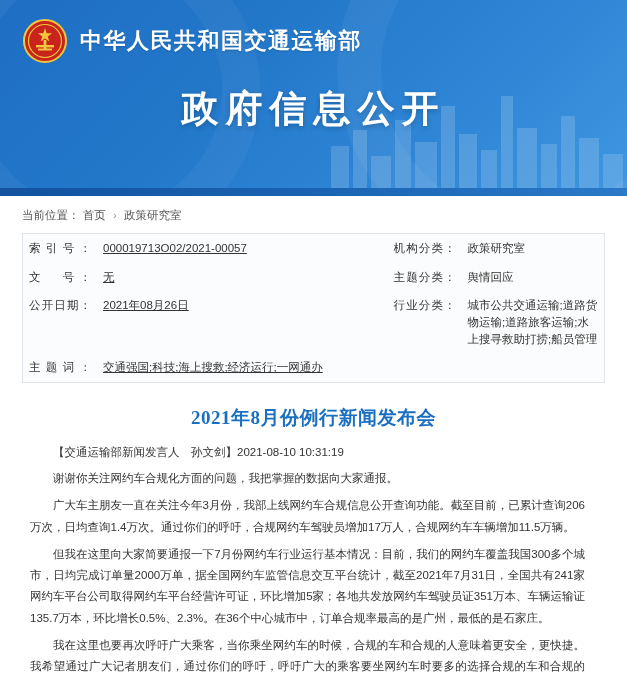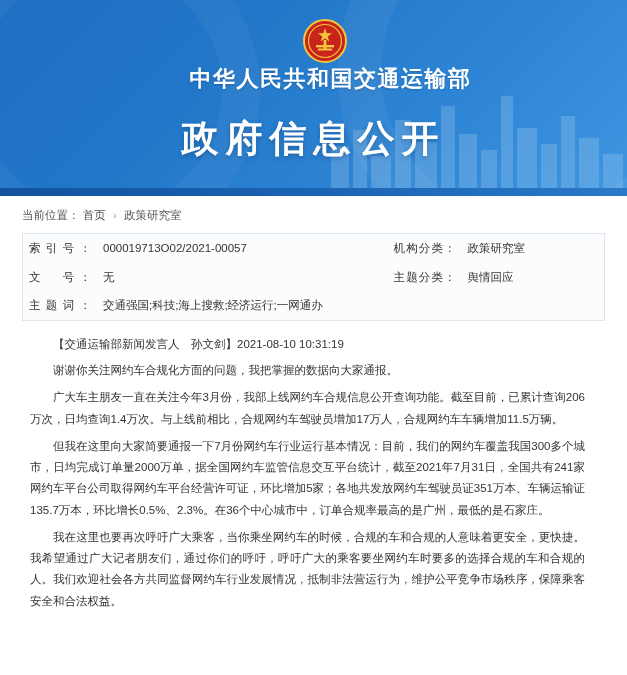--- a/index.html
+++ b/index.html
@@ -57,21 +57,20 @@
     width: 300px;
     height: 120px;
     opacity: 0.16;
   }
   .banner-top {
     position: relative;
     display: flex;
     align-items: center;
     padding: 18px 0 0 22px;
     z-index: 3;
-    flex-direction: column;
   }
   .emblem {
     width: 46px;
     height: 46px;
     flex: 0 0 46px;
     position: relative;
   }
   .ministry-name {
     color: #ffffff;
     font-size: 22px;
@@ -134,21 +133,21 @@
     text-align: justify;
     text-align-last: justify;
     padding-left: 14px;
     padding-right: 2px;
     white-space: nowrap;
   }
   td.val {
     color: #333;
     padding-left: 10px;
   }
-  td.colA { width: 50%; }
+  td.colA { width: 50%; text-decoration: underline; }
 
   
   .article {
     padding: 16px 30px 10px 30px;
   }
   .art-title {
     text-align: center;
     color: #1a6fc0;
     font-size: 19px;
     font-weight: bold;
@@ -231,31 +230,38 @@
         <td class="lbl">机构分类：</td>
         <td class="val">政策研究室</td>
       </tr>
       <tr>
         <td class="lbl">文　号：</td>
         <td class="val colA">无</td>
         <td class="lbl">主题分类：</td>
         <td class="val">舆情回应</td>
       </tr>
       <tr>
+        <td class="lbl">公开日期：</td>
+        <td class="val colA">2021年08月26日</td>
+        <td class="lbl">行业分类：</td>
+        <td class="val">城市公共交通运输;道路货物运输;道路旅客运输;水上搜寻救助打捞;船员管理</td>
+      </tr>
+      <tr>
         <td class="lbl">主题词：</td>
         <td class="val colA">交通强国;科技;海上搜救;经济运行;一网通办</td>
         <td class="lbl"></td>
         <td class="val"></td>
       </tr>
     </tbody>
       </table>
   </div>
 
   <div class="article">
+    <div class="art-title">2021年8月份例行新闻发布会</div>
     <div class="art-byline">【交通运输部新闻发言人　孙文剑】2021-08-10 10:31:19</div>
     <p class="art-p">谢谢你关注网约车合规化方面的问题，我把掌握的数据向大家通报。</p>
-    <p class="art-p">广大车主朋友一直在关注今年3月份，我部上线网约车合规信息公开查询功能。截至目前，已累计查询206万次，日均查询1.4万次。与上线前相比，合规网约车驾驶员增加17万人，合规网约车车辆增加11.5万辆。</p>
+    <p class="art-p">广大车主朋友一直在关注今年3月份，我部上线网约车合规信息公开查询功能。截至目前，已累计查询206万次，日均查询1.4万次。通过你们的呼吁，合规网约车驾驶员增加17万人，合规网约车车辆增加11.5万辆。</p>
     <p class="art-p">但我在这里向大家简要通报一下7月份网约车行业运行基本情况：目前，我们的网约车覆盖我国300多个城市，日均完成订单量2000万单，据全国网约车监管信息交互平台统计，截至2021年7月31日，全国共有241家网约车平台公司取得网约车平台经营许可证，环比增加5家；各地共发放网约车驾驶员证351万本、车辆运输证135.7万本，环比增长0.5%、2.3%。在36个中心城市中，订单合规率最高的是广州，最低的是石家庄。</p>
     <p class="art-p">我在这里也要再次呼吁广大乘客，当你乘坐网约车的时候，合规的车和合规的人意味着更安全，更快捷。我希望通过广大记者朋友们，通过你们的呼吁，呼吁广大的乘客要坐网约车时要多的选择合规的车和合规的人。我们欢迎社会各方共同监督网约车行业发展情况，抵制非法营运行为，维护公平竞争市场秩序，保障乘客安全和合法权益。</p>
 
   </div>
 
 </div>
 
 </body></html>

